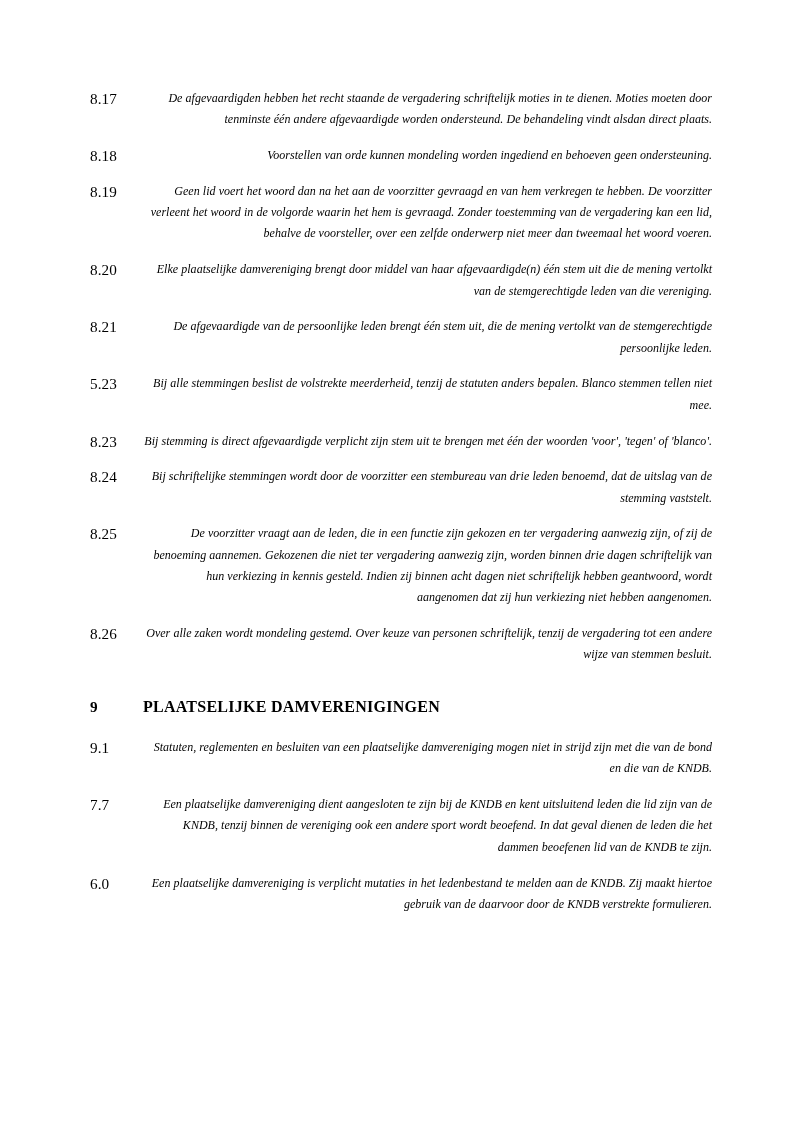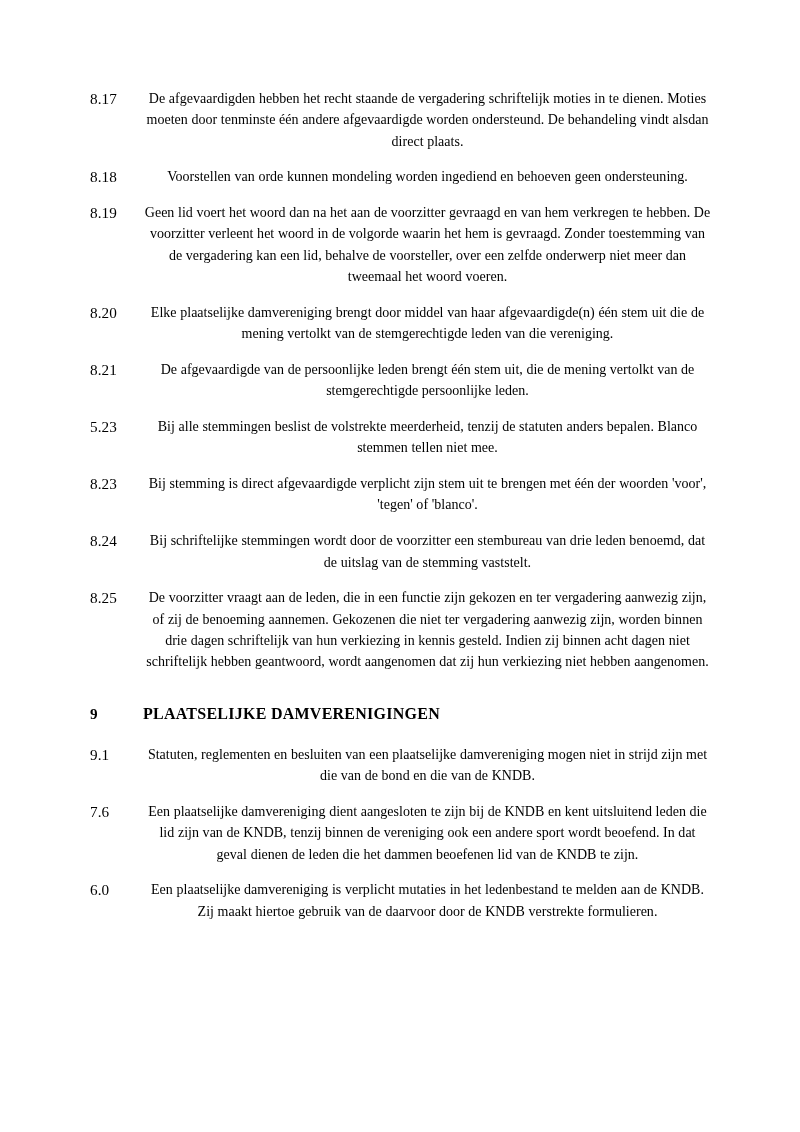--- a/index.html
+++ b/index.html
@@ -33,25 +33,26 @@
   }
   .clause .num {
     flex: 0 0 53px;
     font-size: 15.2px;
     line-height: 21.3px;
     letter-spacing: 0.1px;
     white-space: nowrap;
   }
   .clause .body {
     flex: 1 1 auto;
-    font-size: 14px;
+    font-size: 12px;
     line-height: 21.3px;
-    text-align: center;
+    text-align: right;
     letter-spacing: 0.02px;
     word-spacing: 0.1px;
+    font-style: italic;
   }
   
   .section-heading {
     display: flex;
     align-items: flex-start;
     margin-top: 30px;
     margin-bottom: 20px;
   }
   .section-heading .num {
     flex: 0 0 53px;
@@ -111,33 +112,37 @@
     <div class="clause">
       <div class="num">8.24</div>
       <div class="body">Bij schriftelijke stemmingen wordt door de voorzitter een stembureau van drie leden benoemd, dat de uitslag van de stemming vaststelt.</div>
     </div>
 
     <div class="clause">
       <div class="num">8.25</div>
       <div class="body">De voorzitter vraagt aan de leden, die in een functie zijn gekozen en ter vergadering aanwezig zijn, of zij de benoeming aannemen. Gekozenen die niet ter vergadering aanwezig zijn, worden binnen drie dagen schriftelijk van hun verkiezing in kennis gesteld. Indien zij binnen acht dagen niet schriftelijk hebben geantwoord, wordt aangenomen dat zij hun verkiezing niet hebben aangenomen.</div>
     </div>
 
+    <div class="clause">
+      <div class="num">8.26</div>
+      <div class="body">Over alle zaken wordt mondeling gestemd. Over keuze van personen schriftelijk, tenzij de vergadering tot een andere wijze van stemmen besluit.</div>
+    </div>
 
     <div class="section-heading">
       <div class="num">9</div>
       <div class="title">PLAATSELIJKE DAMVERENIGINGEN</div>
     </div>
 
     <div class="clause">
       <div class="num">9.1</div>
       <div class="body">Statuten, reglementen en besluiten van een plaatselijke damvereniging mogen niet in strijd zijn met die van de bond en die van de KNDB.</div>
     </div>
 
     <div class="clause">
-      <div class="num">7.6</div>
+      <div class="num">7.7</div>
       <div class="body">Een plaatselijke damvereniging dient aangesloten te zijn bij de KNDB en kent uitsluitend leden die lid zijn van de KNDB, tenzij binnen de vereniging ook een andere sport wordt beoefend. In dat geval dienen de leden die het dammen beoefenen lid van de KNDB te zijn.</div>
     </div>
 
     <div class="clause">
       <div class="num">6.0</div>
       <div class="body">Een plaatselijke damvereniging is verplicht mutaties in het ledenbestand te melden aan de KNDB. Zij maakt hiertoe gebruik van de daarvoor door de KNDB verstrekte formulieren.</div>
     </div>
 
   </div>
 </div>

